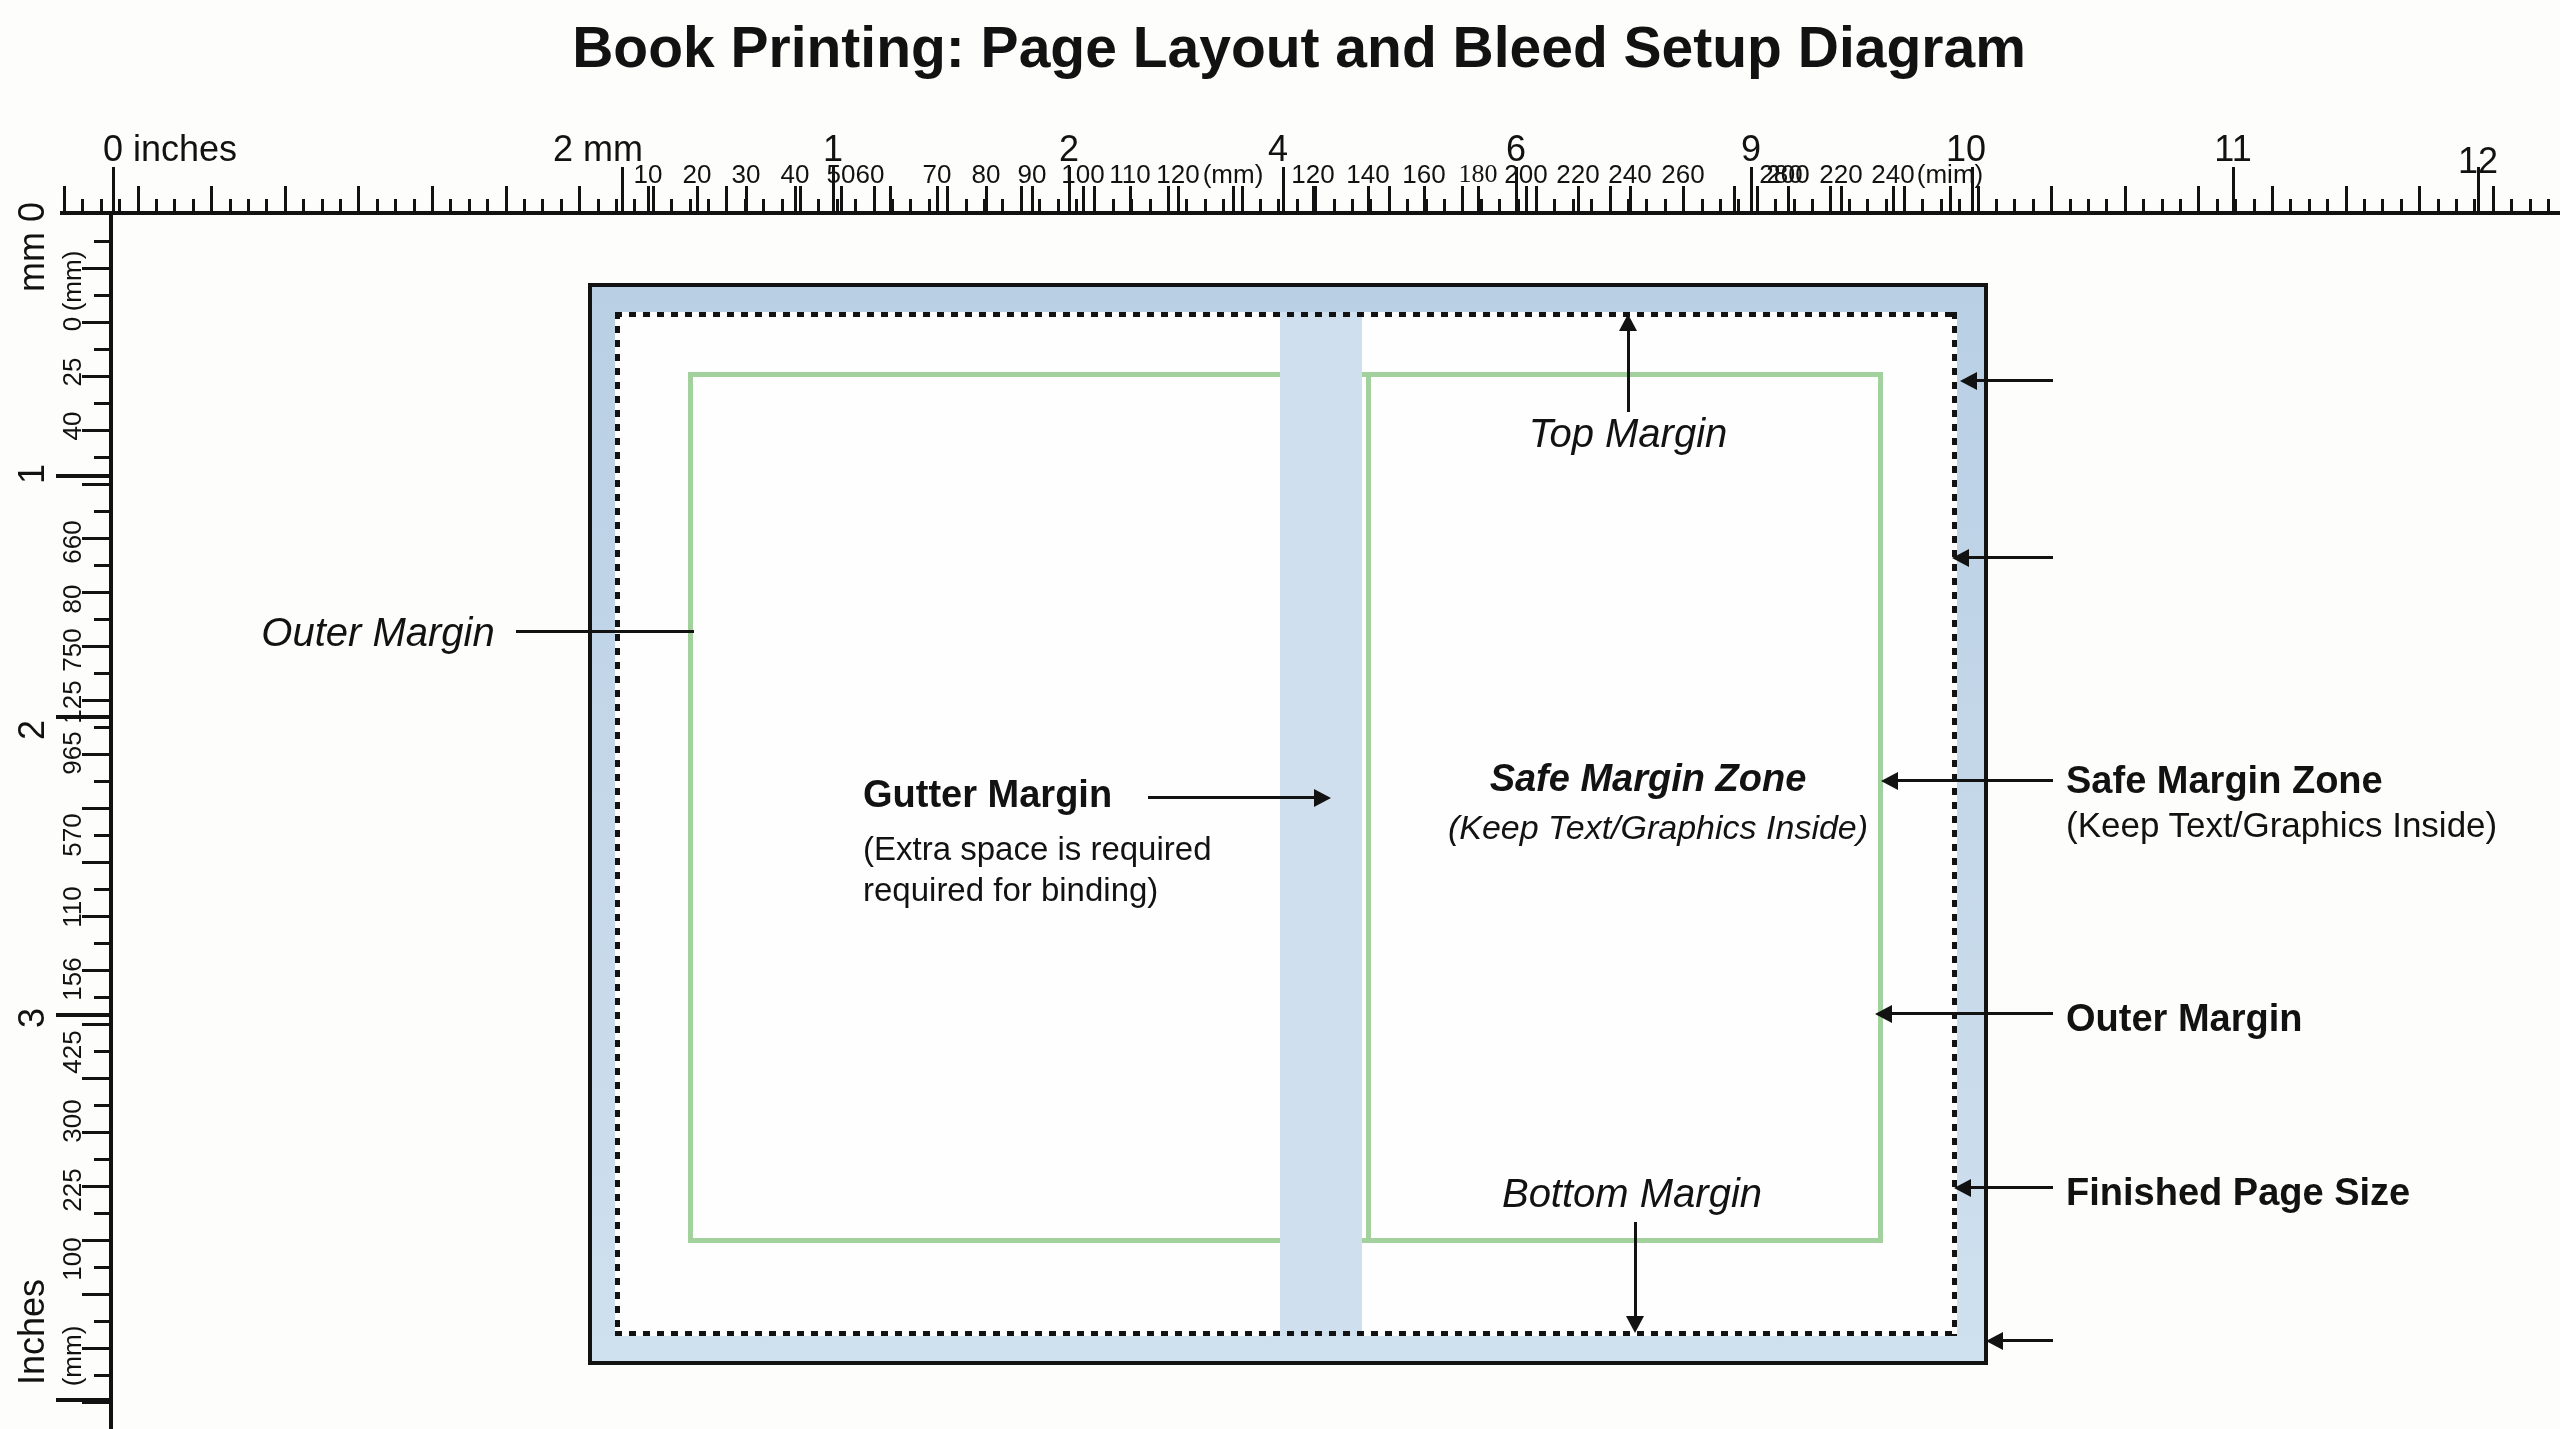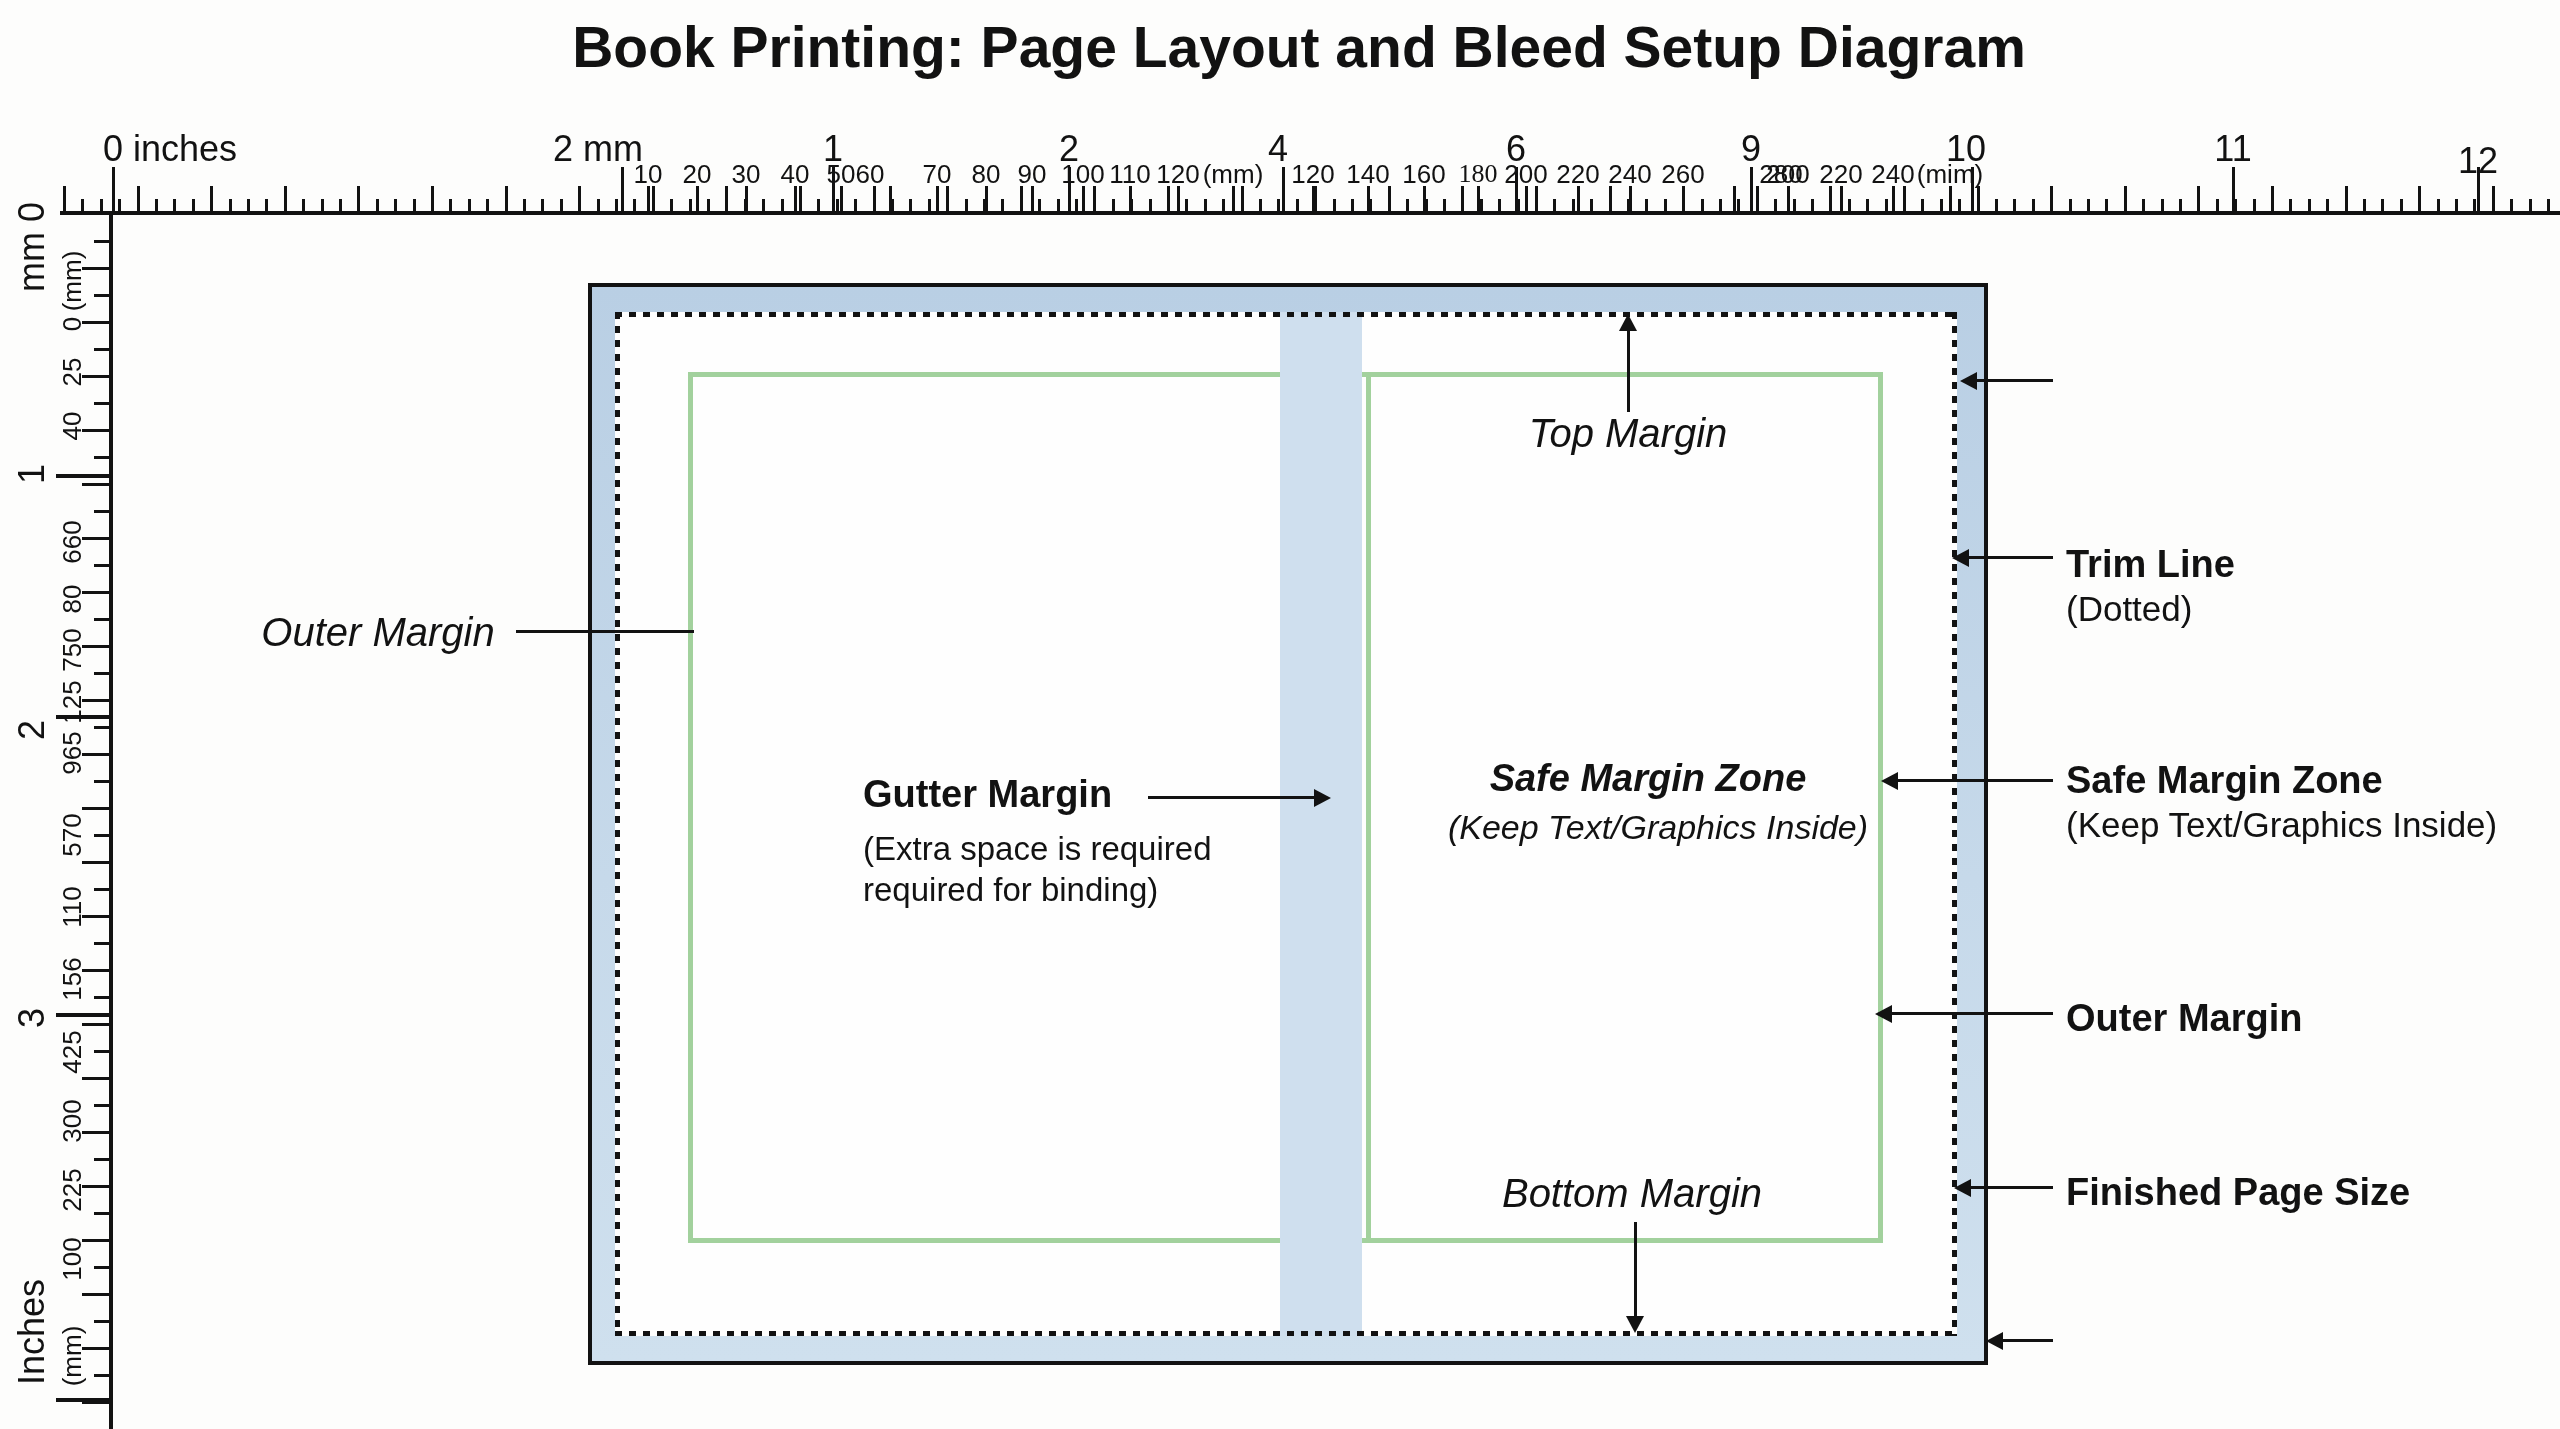--- a/index.html
+++ b/index.html
@@ -382,24 +382,20 @@
   <div class="abs ctr lbl-sub" style="left:1658px;top:827px;">(Keep Text/Graphics Inside)</div>
 
   <div class="abs ctr lbl-reg" style="left:378px;top:632px;">Outer Margin</div>
   <div class="abs line-h" style="left:516px;top:630px;width:178px;"></div>
 
   <div class="abs ah ah-left" style="left:1960px;top:372px;"></div>
   <div class="abs line-h" style="left:1975px;top:379px;width:78px;"></div>
 
   <div class="abs ah ah-left" style="left:1952px;top:549px;"></div>
   <div class="abs line-h" style="left:1967px;top:556px;width:86px;"></div>
-  <div class="legend-text" style="top:541px;">
-    <div class="legend-title">Trim Line</div>
-    <div class="legend-sub">(Dotted)</div>
-  </div>
 
   <div class="abs ah ah-left" style="left:1881px;top:772px;"></div>
   <div class="abs line-h" style="left:1896px;top:779px;width:157px;"></div>
   <div class="legend-text" style="top:757px;">
     <div class="legend-title">Safe Margin Zone</div>
     <div class="legend-sub">(Keep Text/Graphics Inside)</div>
   </div>
 
   <div class="abs ah ah-left" style="left:1875px;top:1005px;"></div>
   <div class="abs line-h" style="left:1890px;top:1012px;width:163px;"></div>

